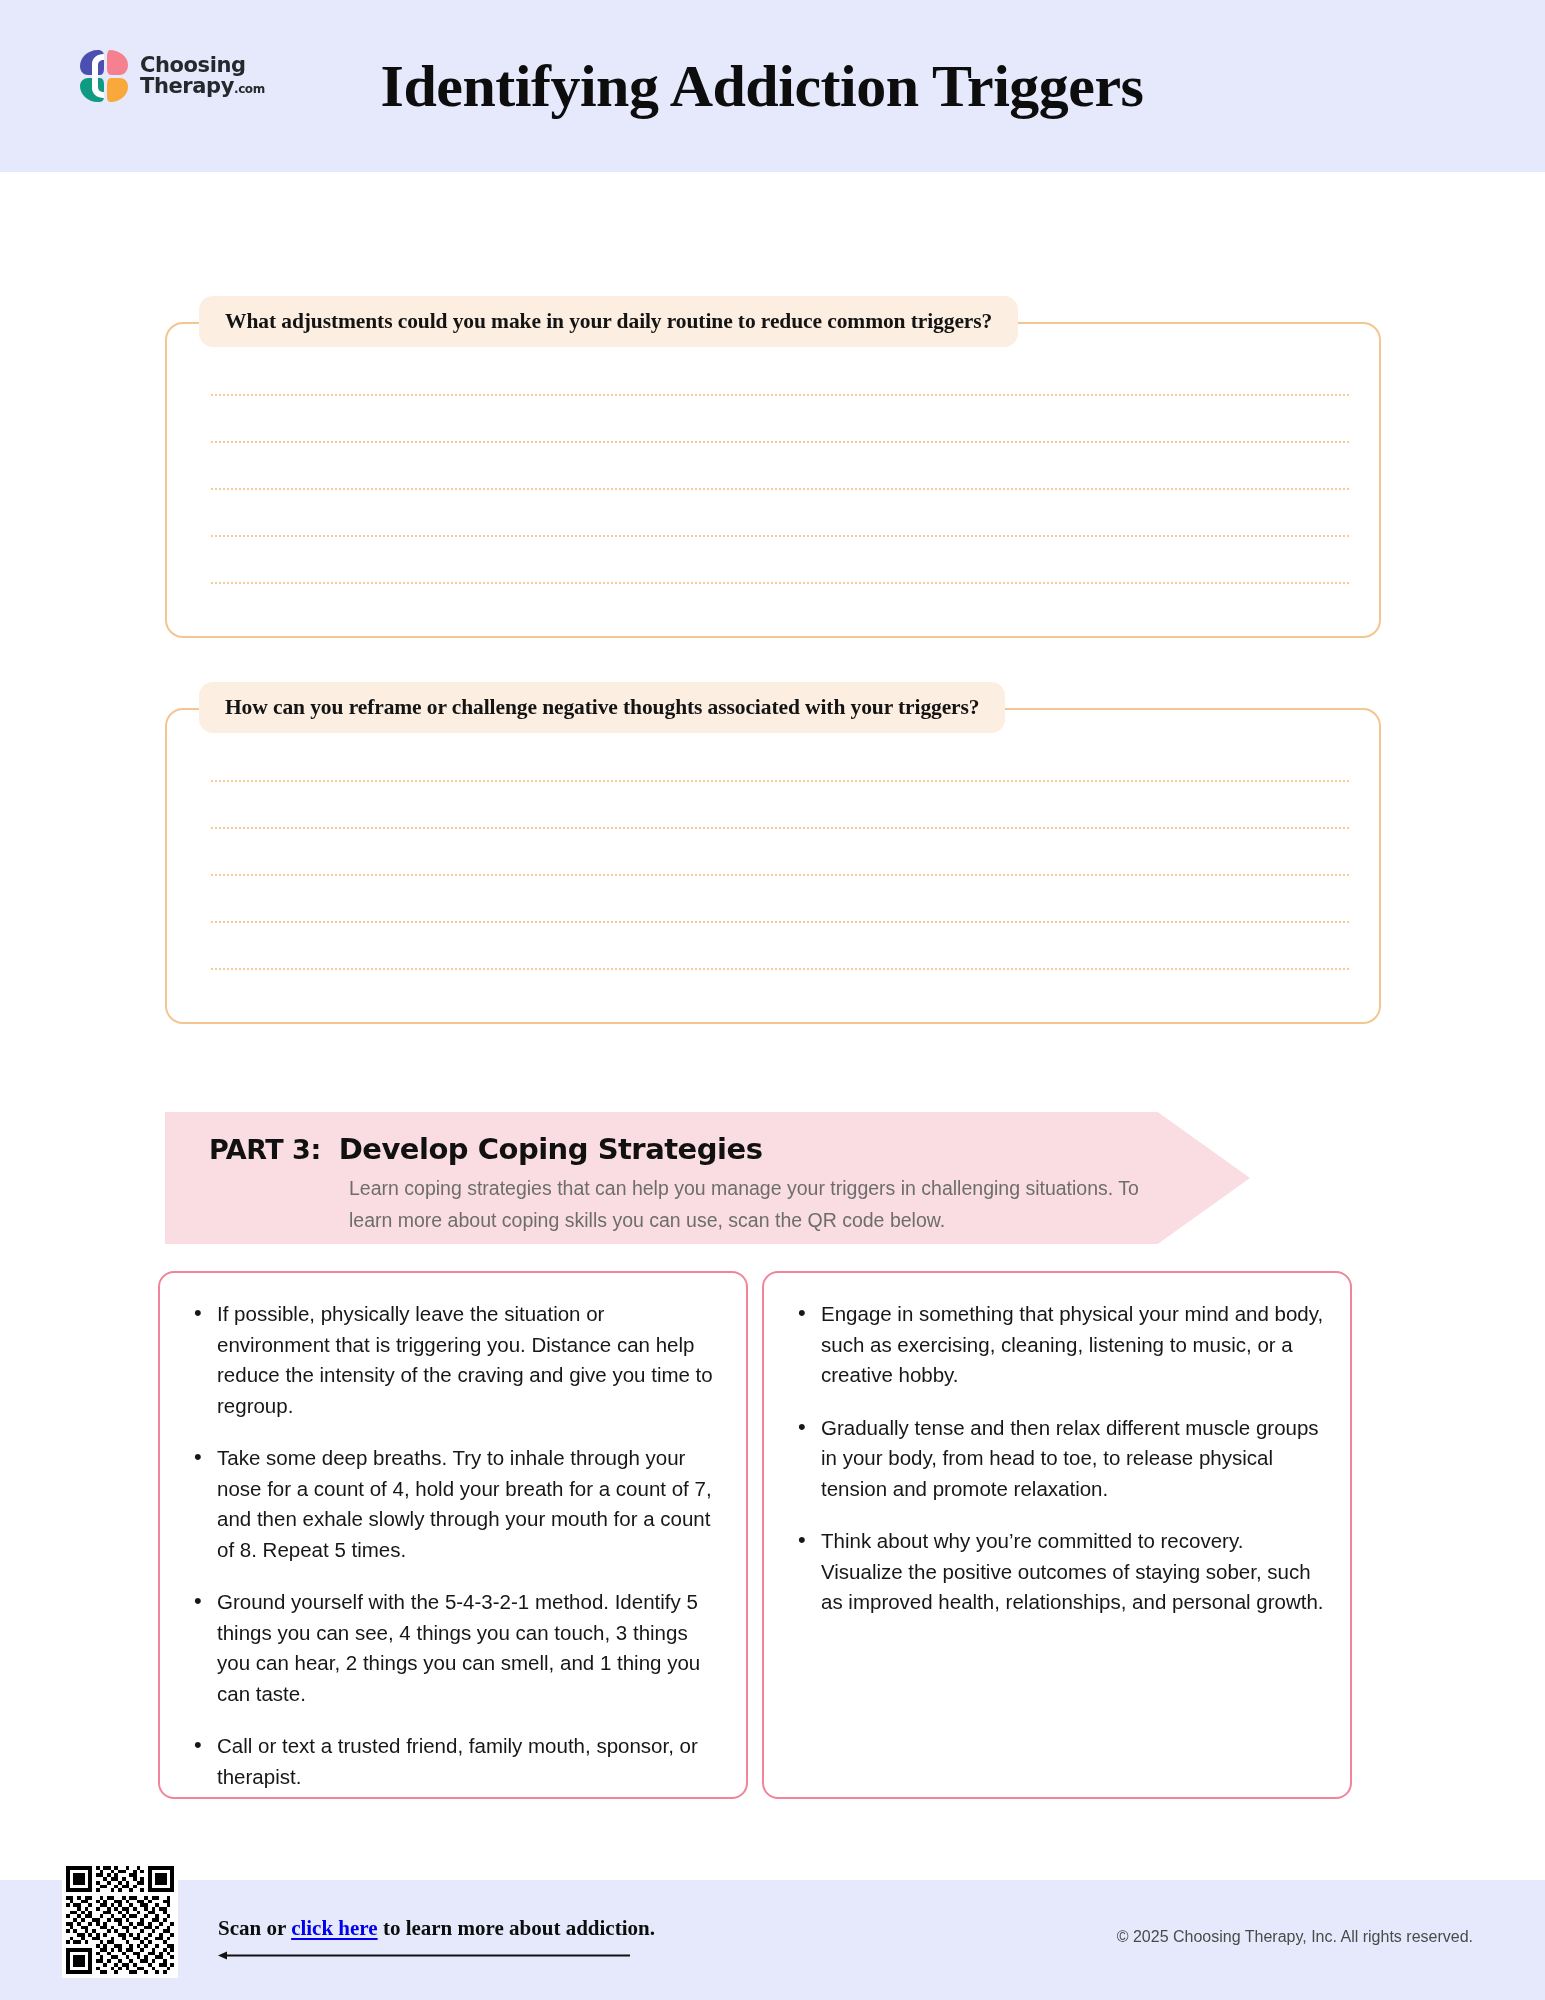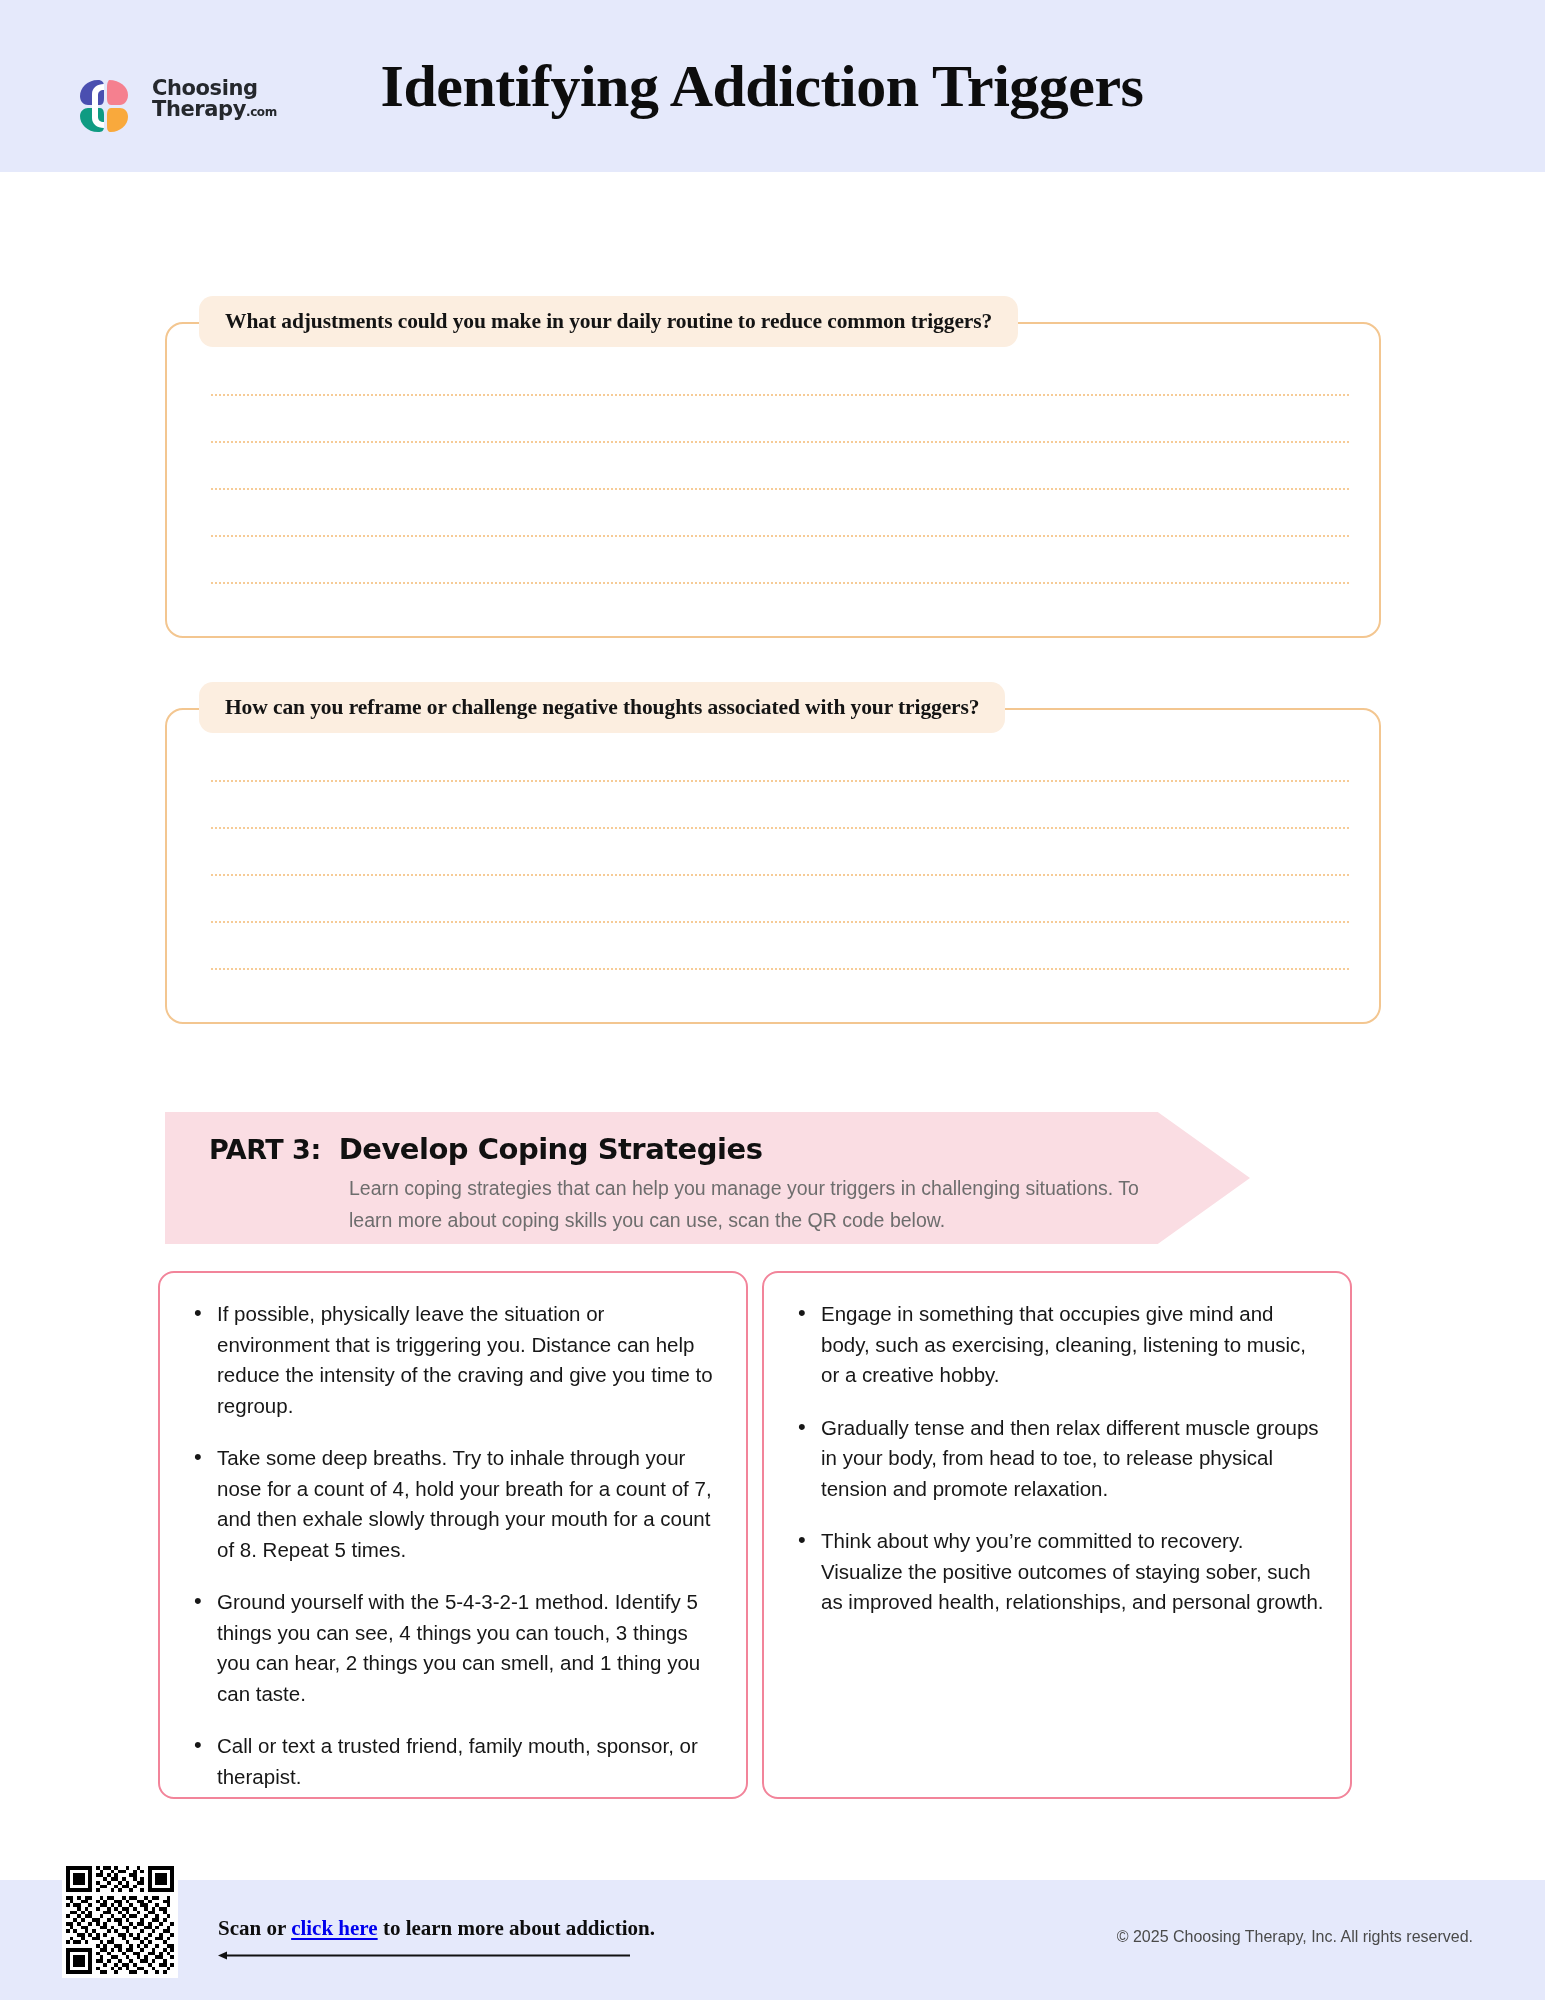--- a/index.html
+++ b/index.html
@@ -20,24 +20,24 @@
   #header-band {
     position: absolute;
     left: 0; top: 0;
     width: 1545px;
     height: 172px;
     background: #e5e9fb;
   }
 
   #logo-wrap {
     position: absolute;
-    left: 78px; top: 78px;
+    left: 78px; top: 48px;
     display: flex;
-    align-items: flex-start;
-    gap: 20px;
+    align-items: center;
+    gap: 8px;
   }
 
   #logo-mark {
     width: 54px;
     height: 56px;
     position: relative;
     flex: 0 0 auto;
   }
   #logo-mark svg { display: block; }
 
@@ -321,21 +321,21 @@
   <ul>
     <li>If possible, physically leave the situation or environment that is triggering you. Distance can help reduce the intensity of the craving and give you time to regroup.</li>
     <li>Take some deep breaths. Try to inhale through your nose for a count of 4, hold your breath for a count of 7, and then exhale slowly through your mouth for a count of 8. Repeat 5 times.</li>
     <li>Ground yourself with the 5-4-3-2-1 method. Identify 5 things you can see, 4 things you can touch, 3 things you can hear, 2 things you can smell, and 1 thing you can taste.</li>
     <li>Call or text a trusted friend, family mouth, sponsor, or therapist.</li>
   </ul>
 </div>
 
 <div class="strat-col" id="strat-col-right">
   <ul>
-    <li>Engage in something that occupies give mind and body, such as exercising, cleaning, listening to music, or a creative hobby.</li>
+    <li>Engage in something that physical your mind and body, such as exercising, cleaning, listening to music, or a creative hobby.</li>
     <li>Gradually tense and then relax different muscle groups in your body, from head to toe, to release physical tension and promote relaxation.</li>
     <li>Think about why you’re committed to recovery. Visualize the positive outcomes of staying sober, such as improved health, relationships, and personal growth.</li>
   </ul>
 </div>
 
 <div id="footer-band"></div>
 
 <div id="qr-code">
   <svg width="108" height="108" viewBox="0 0 29 29" shape-rendering="crispEdges" xmlns="http://www.w3.org/2000/svg">
     <rect width="29" height="29" fill="#ffffff"></rect>

